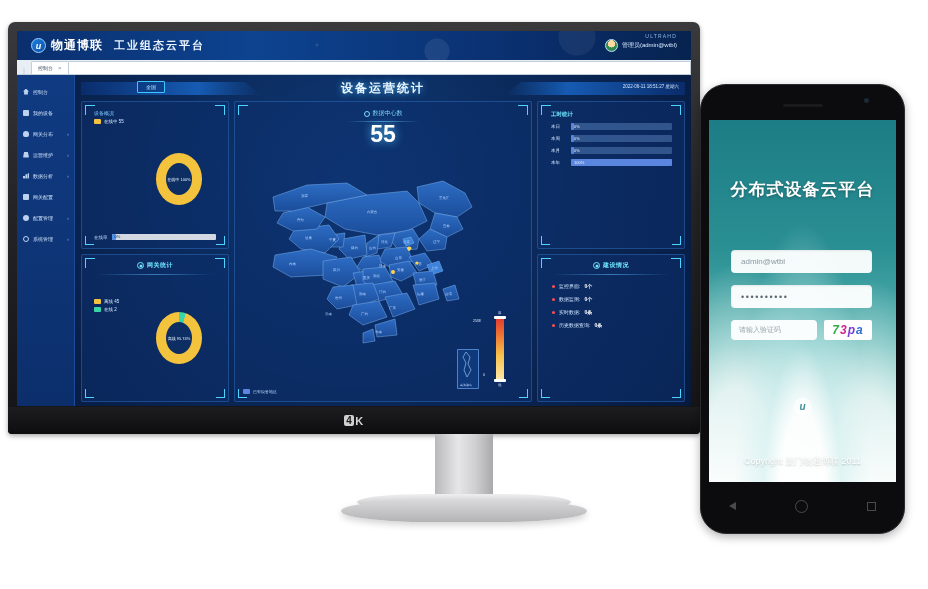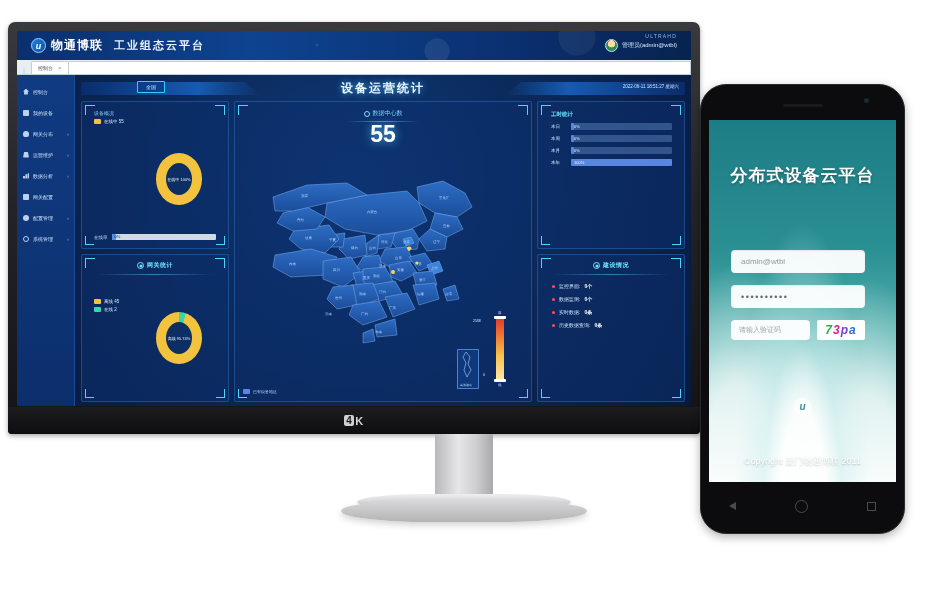--- a/index.html
+++ b/index.html
@@ -285,25 +285,25 @@
   }
   .ph-bg {
     position: absolute; inset: 0;
     background:
       radial-gradient(ellipse at 50% 108%, rgba(255,255,255,.92) 0 18%, rgba(210,240,240,.6) 30%, rgba(255,255,255,0) 52%),
       radial-gradient(ellipse at 15% 92%, rgba(255,255,255,.75) 0 14%, rgba(255,255,255,0) 40%),
       radial-gradient(ellipse at 85% 95%, rgba(255,255,255,.7) 0 14%, rgba(255,255,255,0) 38%),
       linear-gradient(180deg,#1d7d86 0%,#2a8f93 35%,#55b3b0 62%,#a9dcd6 82%,#e9f6f3 100%);
   }
   .ph-title {
-    position: absolute; left: 0; right: 0; top: 44px; text-align: center;
+    position: absolute; left: 0; right: 0; top: 58px; text-align: center;
     color: #ffffff; font-size: 17px; font-weight: bold; letter-spacing: 1px;
     text-shadow: 0 1px 3px rgba(0,0,0,.35);
   }
-  .ph-form { position: absolute; left: 22px; right: 31px; top: 130px; }
+  .ph-form { position: absolute; left: 22px; right: 24px; top: 130px; }
   .ph-input {
     height: 23px; background: rgba(255,255,255,.95); border-radius: 4px;
     display: flex; align-items: center; padding: 0 10px;
     font-size: 8px; color: #8d9aa2; margin-bottom: 12px;
     box-shadow: inset 0 1px 2px rgba(0,0,0,.08);
   }
   .ph-pw { letter-spacing: 1.6px; color: #5d6970; font-size: 9px; }
   .ph-captcha-row { display: flex; gap: 7px; margin-bottom: 12px; align-items: center; }
   .ph-captcha-in {
     flex: 1; height: 20px; background: rgba(255,255,255,.95); border-radius: 4px;

